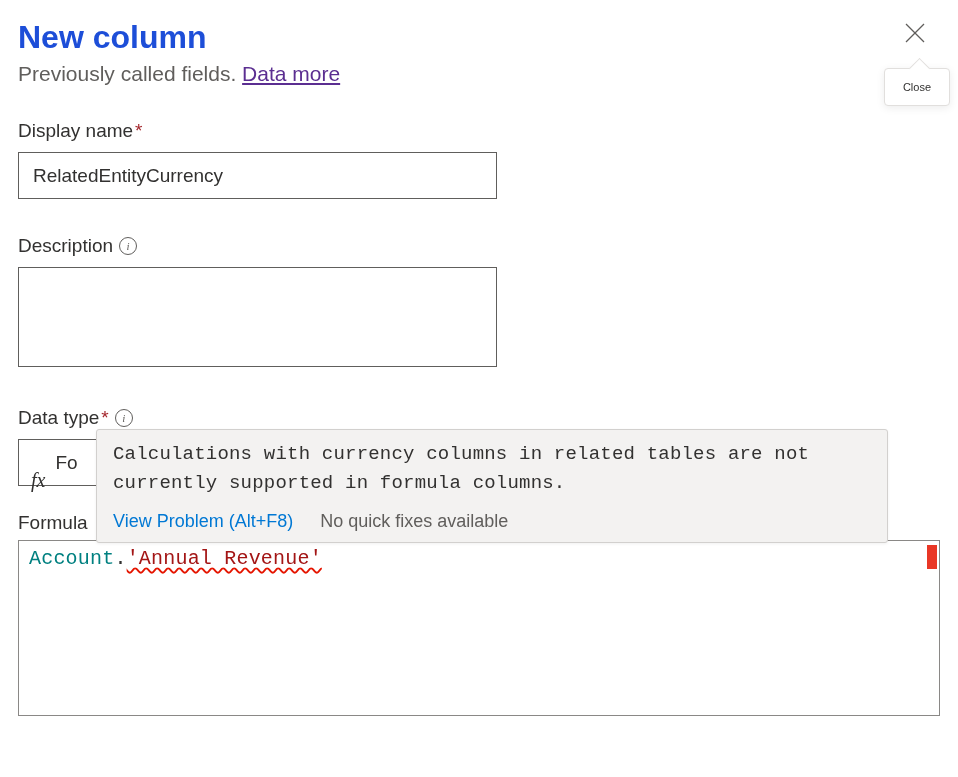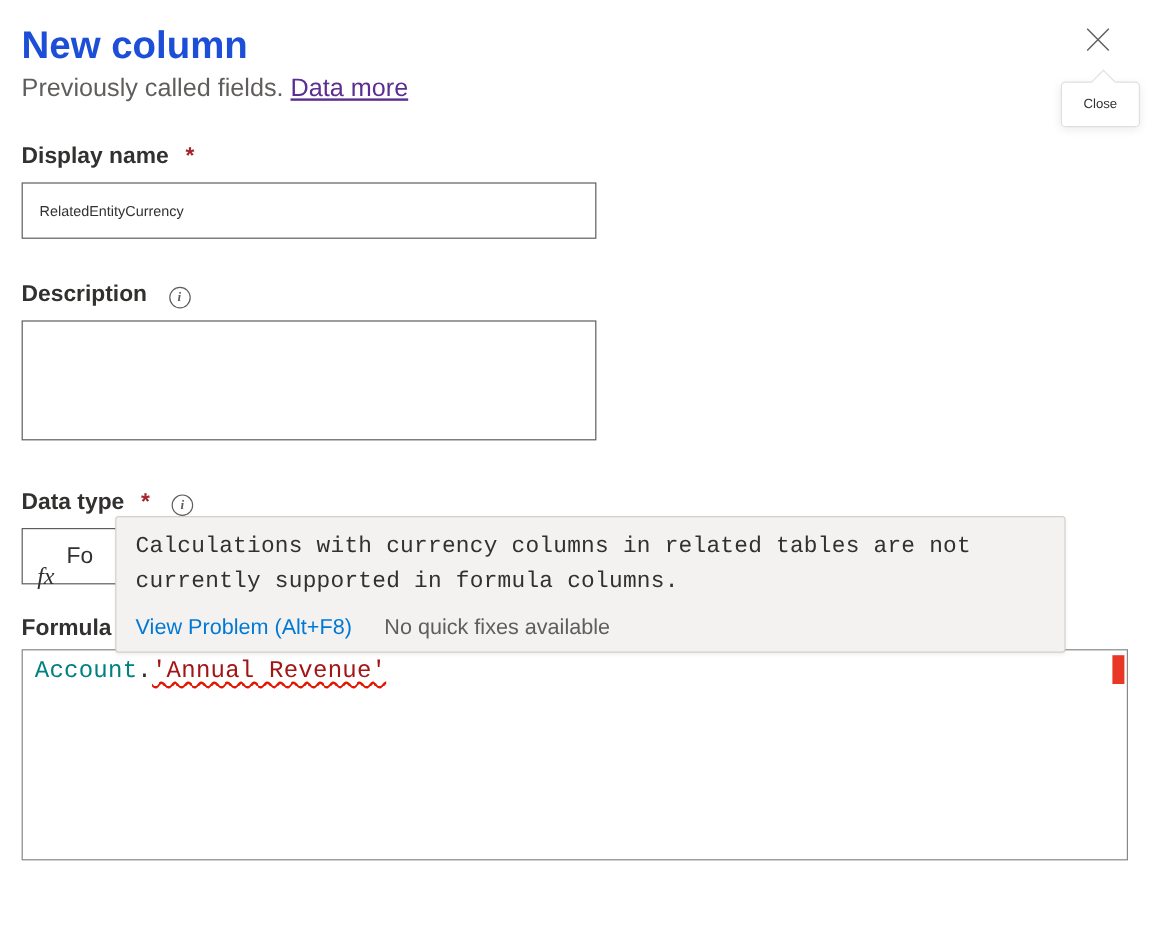--- a/index.html
+++ b/index.html
@@ -64,26 +64,26 @@
       background: #fff;
       border-left: 1px solid #e1dfdd;
       border-top: 1px solid #e1dfdd;
       transform: rotate(45deg);
     }
     .field-group {
       margin-bottom: 36px;
     }
     .field-label {
       font-size: 19px;
-      font-weight: 700;
+      font-weight: 400;
       color: #323130;
       margin-bottom: 10px;
       display: flex;
-      align-items: flex-end;
-      gap: 12px;
+      align-items: center;
+      gap: 0;
     }
     .required {
       color: #a4262c;
       margin-left: 2px;
     }
     .info-icon {
       display: inline-flex;
       width: 18px;
       height: 18px;
       border: 1.3px solid #605e5c;
@@ -94,21 +94,21 @@
       font-style: italic;
       font-family: Georgia, serif;
       color: #605e5c;
       margin-left: 6px;
     }
     .text-input {
       width: 479px;
       height: 47px;
       border: 1px solid #605e5c;
       padding: 8px 14px;
-      font-size: 12px;
+      font-size: 19px;
       font-family: inherit;
       color: #323130;
       outline: none;
     }
     .textarea-input {
       width: 479px;
       height: 100px;
       border: 1px solid #605e5c;
       padding: 8px 14px;
       font-size: 19px;

